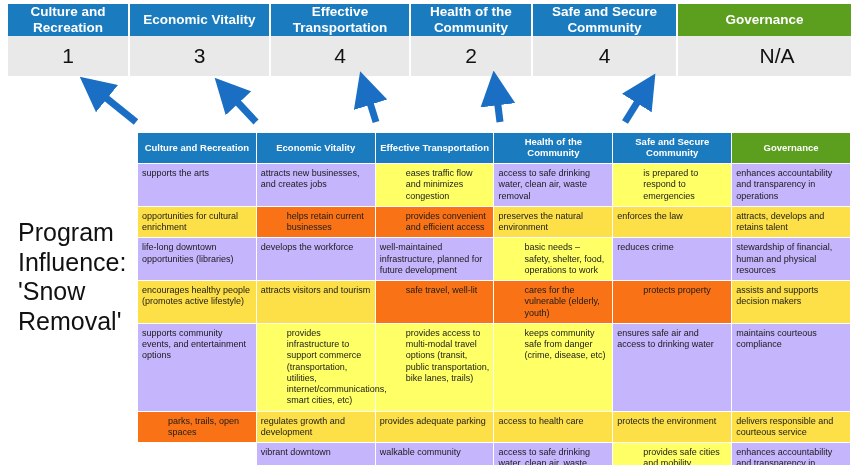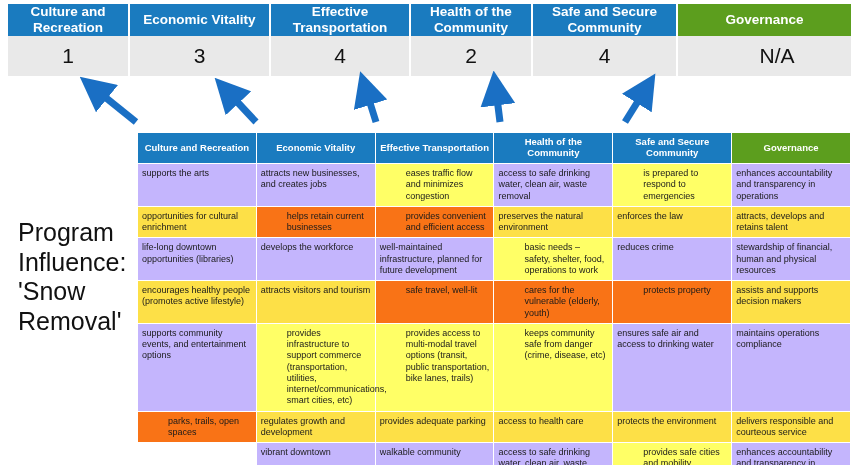--- a/index.html
+++ b/index.html
@@ -206,21 +206,21 @@
         <td class="hl">cares for the vulnerable (elderly, youth)</td>
         <td class="hl">protects property</td>
         <td>assists and supports decision makers</td>
       </tr>
       <tr>
         <td>supports community events, and entertainment options</td>
         <td class="hl">provides infrastructure to support commerce (transportation, utilities, internet/communications, smart cities, etc)</td>
         <td class="hl">provides access to multi-modal travel options (transit, public transportation, bike lanes, trails)</td>
         <td class="hl">keeps community safe from danger (crime, disease, etc)</td>
         <td>ensures safe air and access to drinking water</td>
-        <td>maintains operations compliance</td>
+        <td>maintains courteous compliance</td>
       </tr>
       <tr class="alt">
         <td class="hl">parks, trails, open spaces</td>
         <td>regulates growth and development</td>
         <td>provides adequate parking</td>
         <td>access to health care</td>
         <td>protects the environment</td>
         <td>delivers responsible and courteous service</td>
       </tr>
       <tr>

